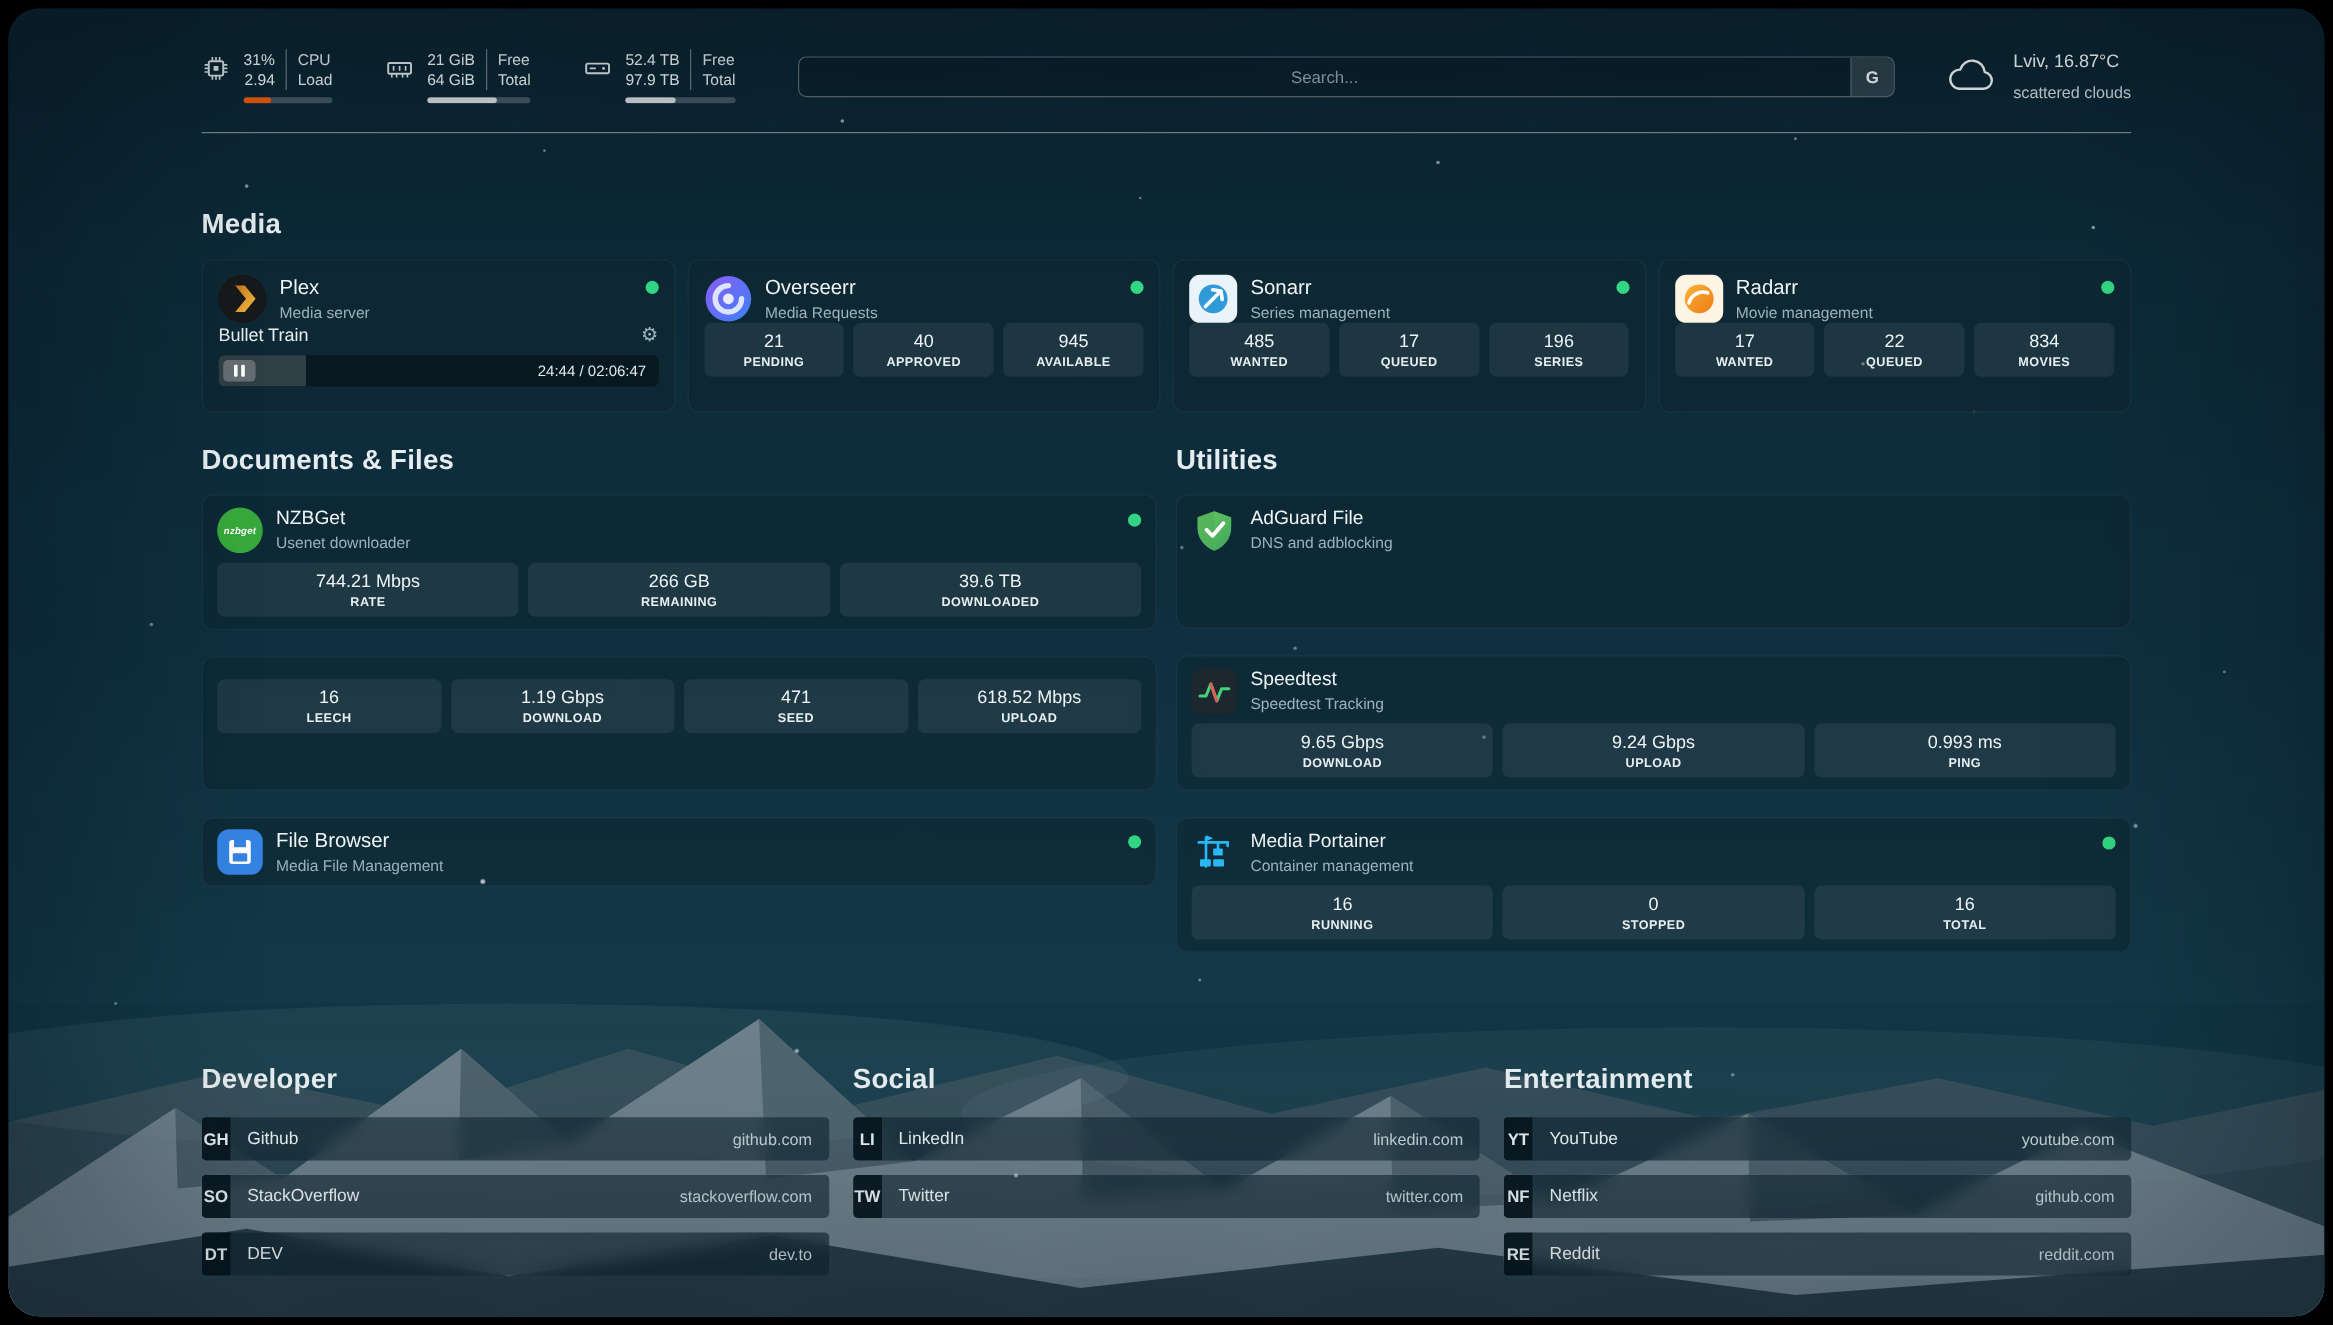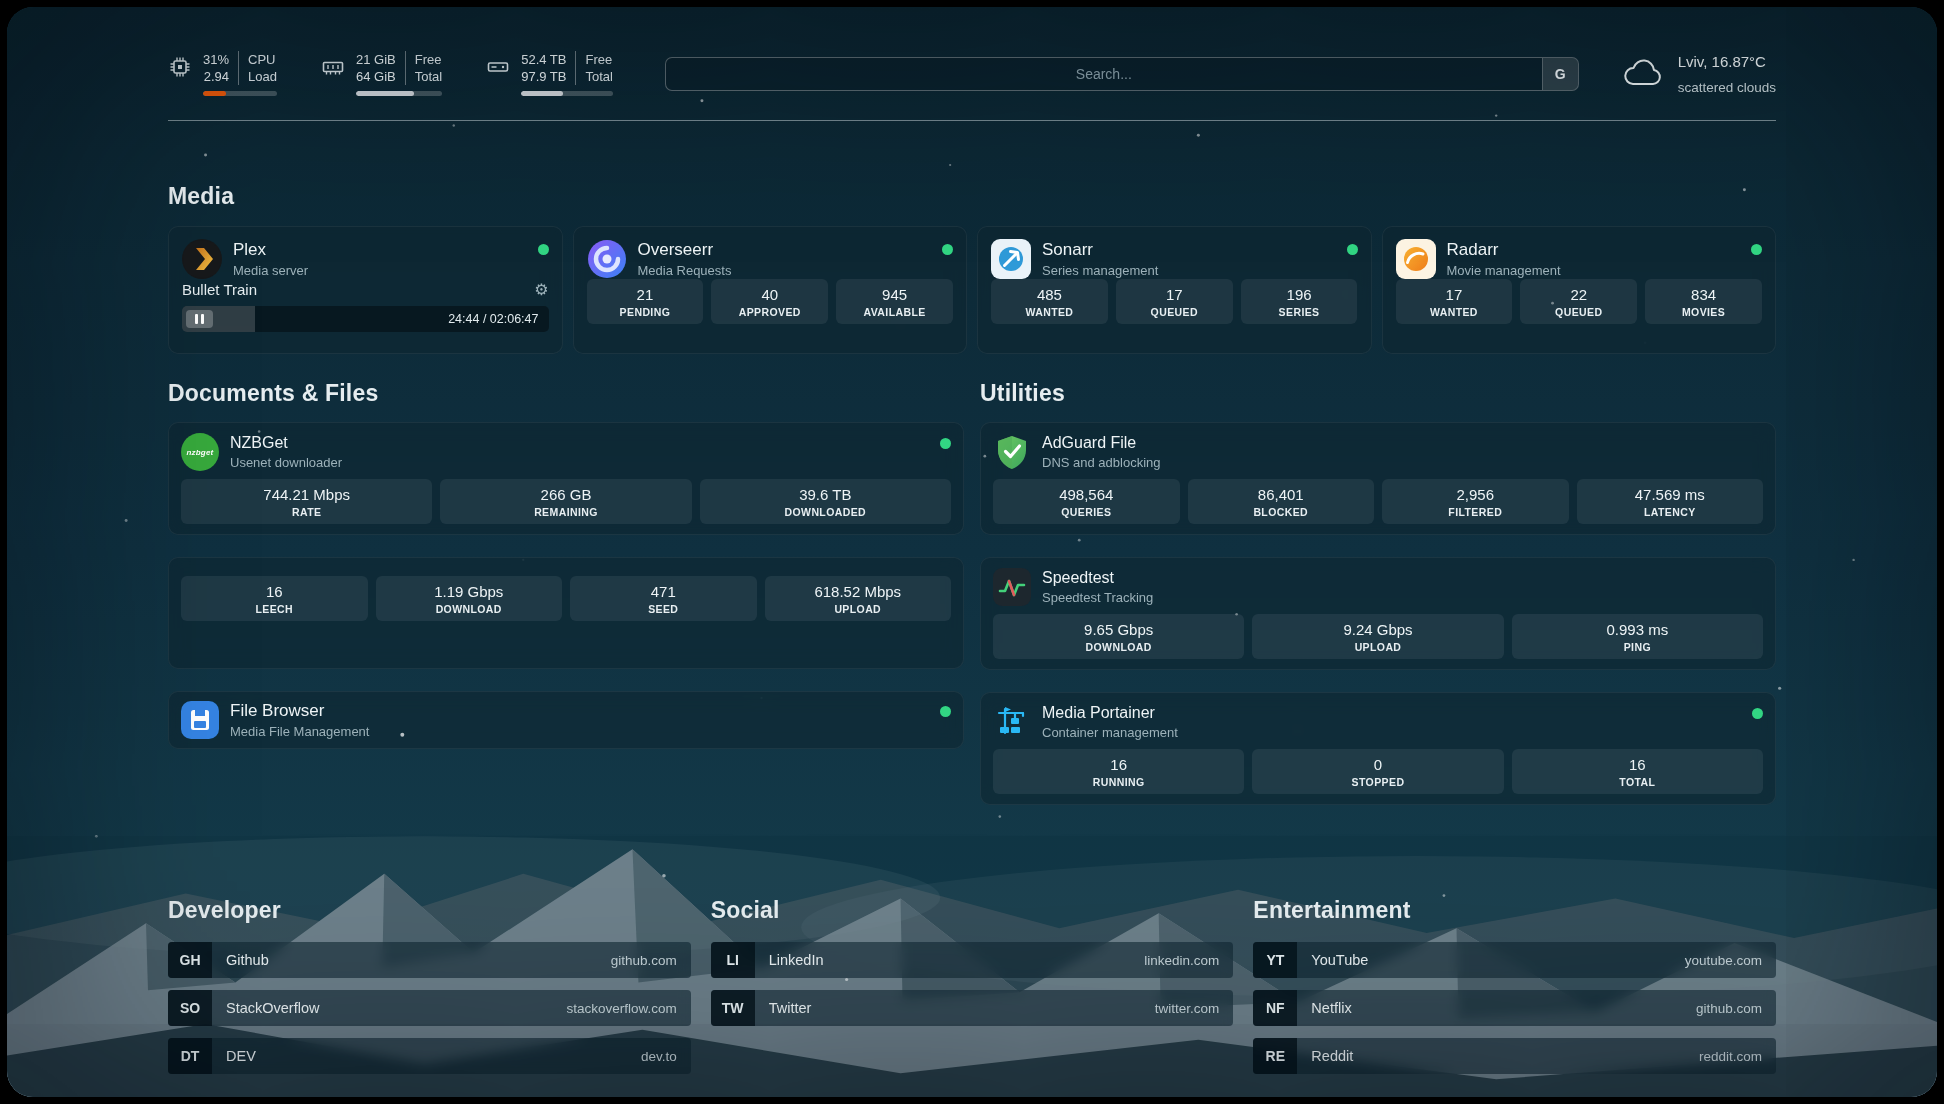--- a/index.html
+++ b/index.html
@@ -6,21 +6,21 @@
   html, body { width: 1944px; height: 1104px; }
   body { background: #000; font-family: "Liberation Sans", sans-serif; overflow: hidden; position: relative; }
 
   .screen { position: absolute; inset: 7px; border-radius: 26px; overflow: hidden;
             background: linear-gradient(180deg, #0b2632 0%, #0e2e3c 40%, #123746 75%, #143a49 100%); }
   .screen::after { content:""; position:absolute; inset:0; pointer-events:none; z-index:4;
                    box-shadow: inset 0 0 220px rgba(0,4,10,0.55); border-radius:26px; }
   .bg { position: absolute; inset: 0; width: 100%; height: 100%; z-index: 0; }
   .snow-front { position:absolute; inset:0; width:100%; height:100%; z-index:6; pointer-events:none; }
 
-  .content { position: relative; z-index: 3; width: 1608px; margin: 0 auto; padding-top: 44px; }
+  .content { position: relative; z-index: 3; width: 1608px; margin: 0 auto; padding-top: 34px; }
 
   
   .topbar { display: flex; align-items: center; }
   .sysstats { display: flex; gap: 44px; align-items: center; }
   .sysstat { display: flex; gap: 11px; align-items: flex-start; }
   .sysstat svg { margin-top: 4px; }
   .sys-block { display: flex; flex-direction: column; }
   .sys-rows { display: flex; }
   .sys-vals { text-align: right; color: #e8f0f3; font-size: 13px; line-height: 17px; }
   .sys-labels { border-left: 1px solid rgba(255,255,255,0.38); margin-left: 9px; padding-left: 9px;
@@ -98,21 +98,21 @@
   .card-slim .card-head { flex: 1; }
   .card-svc .tiles { margin-top: 8px; }
 
   
   .bmcols { display: flex; gap: 20px; margin-top: 70px; }
   .bmcol { flex: 1; }
   .bm-list { margin-top: 18px; }
   .bookmark { display: flex; align-items: center; height: 36px; background: rgba(13,37,48,0.6);
               border-radius: 4px; overflow: hidden; margin-bottom: 12px; cursor: pointer;
               backdrop-filter: blur(6px); -webkit-backdrop-filter: blur(6px); }
-  .bm-abbr { width: 44px; height: 100%; background: rgba(4,18,26,0.78); display: flex; align-items: center;
+  .bm-abbr { width: 24px; height: 100%; background: rgba(4,18,26,0.78); display: flex; align-items: center;
              justify-content: center; color: #e3ecef; font-size: 14px; font-weight: 700; flex: none; }
   .bm-name { margin-left: 14px; color: #e8eff2; font-size: 14.5px; }
   .bm-url { margin-left: auto; margin-right: 14px; color: #c2d0d6; font-size: 13.5px; }
 </style>
 </head>
 <body>
 
 <div class="screen">
 
   <svg class="bg" viewBox="0 0 1944 1104" preserveAspectRatio="none">
@@ -496,38 +496,20 @@
                   <path d="M19 3 L33 8 V17 C33 26 27 33 19 36 C11 33 5 26 5 17 V8 Z" fill="url(#adg)"></path>
                   <path d="M19 3 L19 36 C11 33 5 26 5 17 V8 Z" fill="#4fae57" opacity="0.65"></path>
                   <path d="M12.5 18.5 l5 5 9 -10.5" fill="none" stroke="#fff" stroke-width="3.2" stroke-linecap="round" stroke-linejoin="round"></path>
                 </svg>
               </div>
               <div class="card-titles">
                 <div class="card-title">AdGuard File</div>
                 <div class="card-sub">DNS and adblocking</div>
               </div>
             </div>
-            <div class="tiles">
-              <div class="tile">
-                <div class="tile-value">498,564</div>
-                <div class="tile-label">QUERIES</div>
-              </div>
-              <div class="tile">
-                <div class="tile-value">86,401</div>
-                <div class="tile-label">BLOCKED</div>
-              </div>
-              <div class="tile">
-                <div class="tile-value">2,956</div>
-                <div class="tile-label">FILTERED</div>
-              </div>
-              <div class="tile">
-                <div class="tile-value">47.569 ms</div>
-                <div class="tile-label">LATENCY</div>
-              </div>
-            </div>
           </div>
 
           <div class="card card-svc">
             <div class="card-head">
               <div class="appicon small sq" style="background:#1d272e">
                 <svg width="38" height="38" viewBox="0 0 38 38">
                   <polyline points="7,23 12,23 16,13 21,27 25,17 31,17" fill="none" stroke="#43d17a" stroke-width="2.6" stroke-linejoin="round" stroke-linecap="round"></polyline>
                   <polyline points="16,13 21,27" fill="none" stroke="#e05c5c" stroke-width="2.6" stroke-linecap="round"></polyline>
                 </svg>
               </div>

